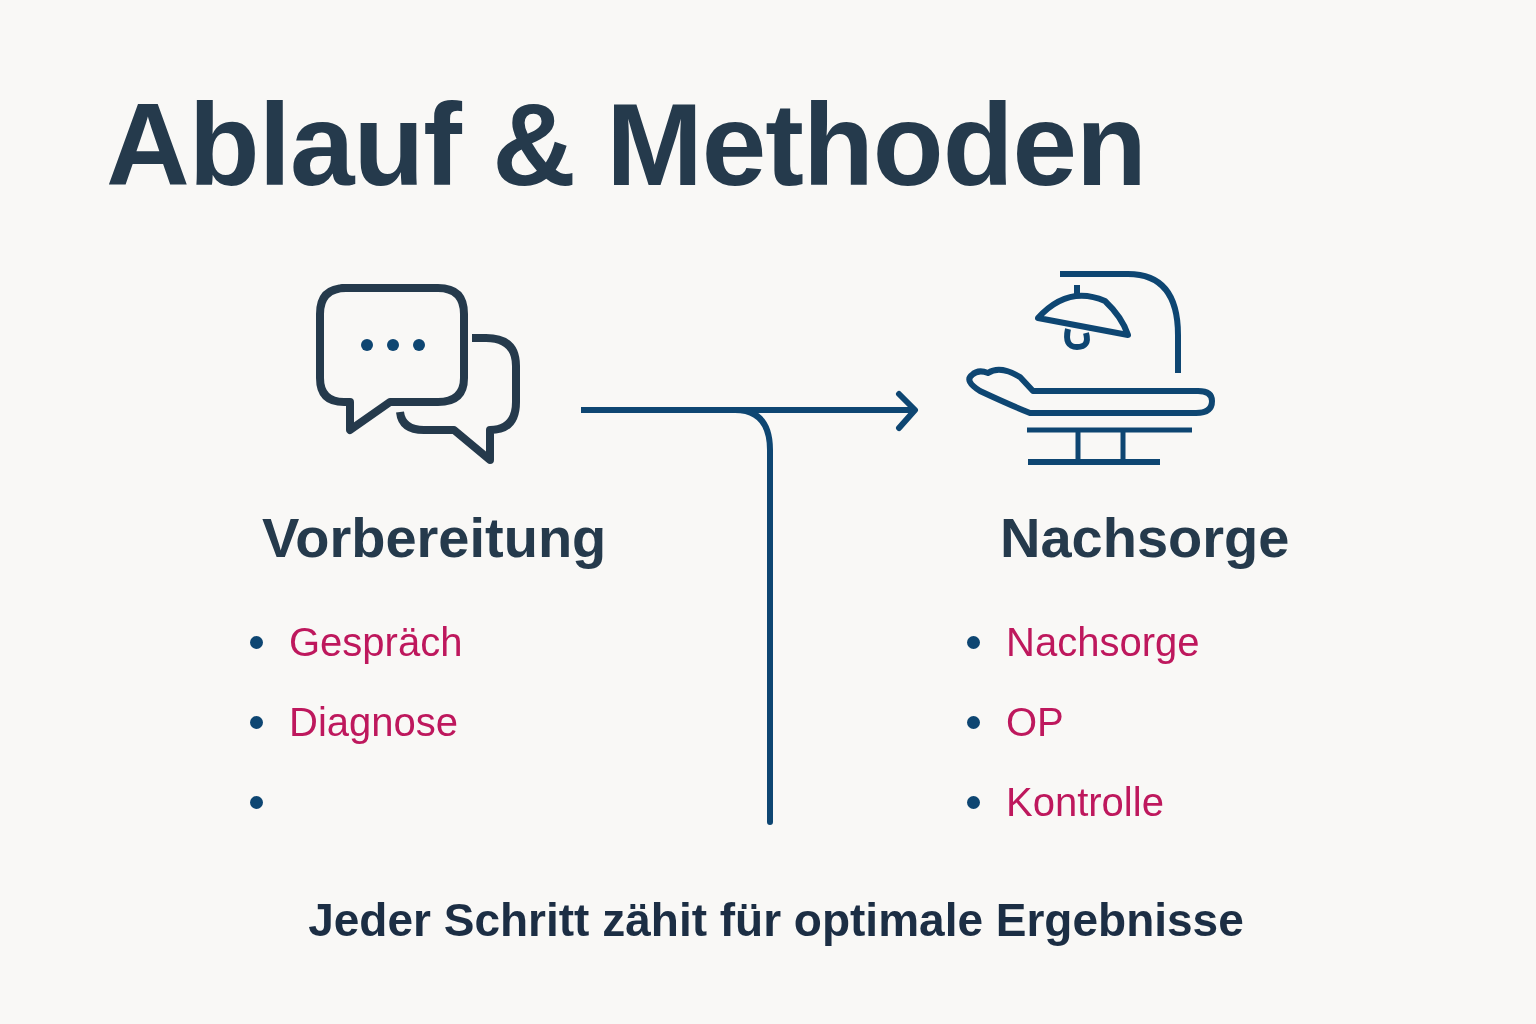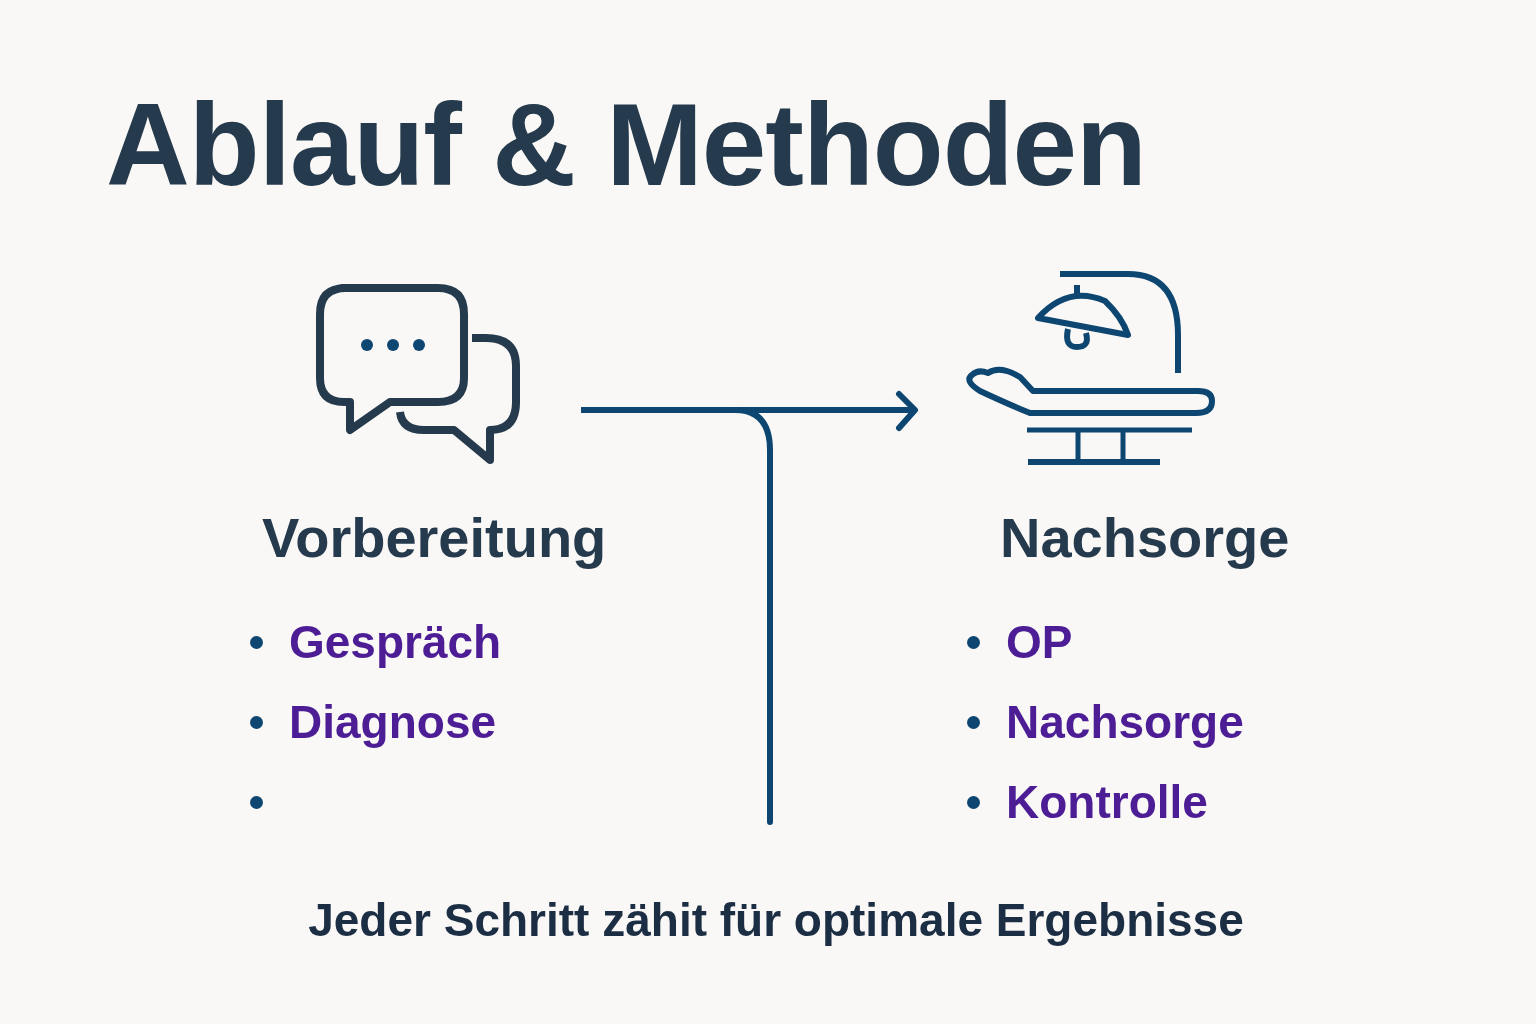--- a/index.html
+++ b/index.html
@@ -21,21 +21,21 @@
     .icon { position: absolute; }
     .heading {
       position: absolute;
       font-size: 56px; font-weight: 700;
       color: #253a4c;
     }
     .list { position: absolute; margin: 0; padding: 0; list-style: none; }
     .list li {
       display: flex; align-items: center;
       height: 80px;
-      font-size: 46px; color: #4c1d95; font-weight: bold;
+      font-size: 40px; color: #be185d;
     }
     .bullet {
       width: 13px; height: 13px; border-radius: 50%;
       background: #0e4672;
       margin-right: 26px;
       flex: none;
     }
     .footer {
       position: absolute; left: 8px; top: 893px; width: 1536px;
       text-align: center;
@@ -92,25 +92,25 @@
     </li>
   <li>
       <span class="bullet"></span>
     </li>
 </ul>
 
 <div class="heading" style="left:1000px; top:505px;">Nachsorge</div>
 <ul class="list" style="left:967px; top:602px;">
   <li>
       <span class="bullet"></span>
-      <span>OP</span>
+      <span>Nachsorge</span>
     </li>
   <li>
       <span class="bullet"></span>
-      <span>Nachsorge</span>
+      <span>OP</span>
     </li>
   <li>
       <span class="bullet"></span>
       <span>Kontrolle</span>
     </li>
 </ul>
 
 <div class="footer">Jeder Schritt zähit für optimale Ergebnisse</div>
 
 </body></html>

